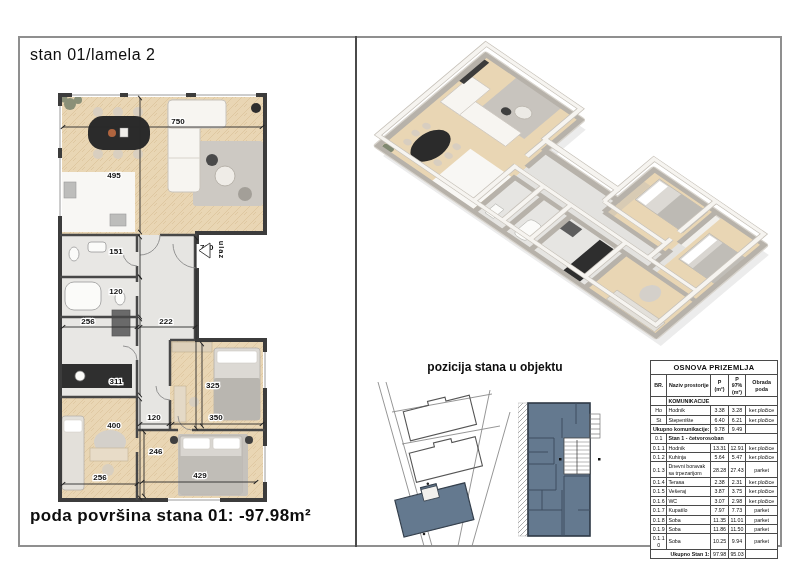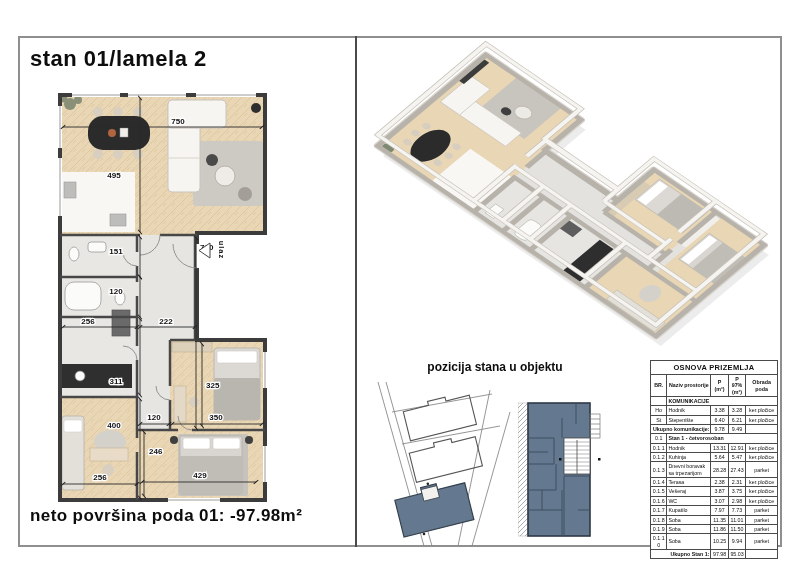--- a/index.html
+++ b/index.html
@@ -1,21 +1,21 @@
 <!DOCTYPE html>
 <html><head>
 <meta charset="utf-8">
 <style>
   html,body{margin:0;padding:0;background:#ffffff;}
   .sheet{position:relative;width:800px;height:565px;background:#ffffff;overflow:hidden;
          font-family:"Liberation Sans",sans-serif;color:#111;}
   .frame{position:absolute;left:18px;top:36px;width:764px;height:511px;
          border:2px solid #8f8f8f;box-sizing:border-box;background:#fff;}
   .divider{position:absolute;left:355px;top:36px;width:2px;height:511px;background:#4a4a4a;}
-  .apt-title{position:absolute;left:30px;top:46px;font-size:22px;font-weight:bold;
+  .apt-title{position:absolute;left:30px;top:46px;font-size:16px;font-weight:normal;
              letter-spacing:0.5px;color:#0d0d0d;}
   .net-area{position:absolute;left:30px;top:506px;font-size:17px;font-weight:bold;
             letter-spacing:0.4px;color:#0d0d0d;}
   .pos-label{position:absolute;left:380px;top:360px;width:230px;text-align:center;
              font-size:12px;font-weight:bold;color:#0d0d0d;}
   svg{position:absolute;}
   
   .dim{font-size:8px;font-weight:bold;fill:#111;paint-order:stroke;stroke:#ffffff;stroke-width:2.5px;}
   .ulaz{font-size:7.5px;font-weight:bold;fill:#111;letter-spacing:1px;}
   
@@ -30,21 +30,21 @@
   table.area td.total{text-align:right;font-weight:bold;}
 </style>
 </head>
 <body>
 
 <div class="sheet">
   <div class="frame"></div>
   <div class="divider"></div>
 
   <div class="apt-title">stan 01/lamela 2</div>
-  <div class="net-area">neto površina poda 01: -97.98m²</div>
+  <div class="net-area">poda površina stana 01: -97.98m²</div>
   <div class="pos-label">pozicija stana u objektu</div>
 
   <svg style="left:28px;top:86px;" width="300" height="422" viewBox="0 0 300 422">
     <defs>
       <pattern id="herr" width="9" height="9" patternUnits="userSpaceOnUse">
         <path d="M0,9 L9,0 M-1,4 L4,-1" stroke="#dcc49c" stroke-width="1" fill="none"></path>
       </pattern>
       <marker id="tick" markerWidth="7" markerHeight="7" refX="3.5" refY="3.5" orient="auto">
         <path d="M1,5.5 L6,1.5" stroke="#222" stroke-width="1.2"></path>
       </marker>

